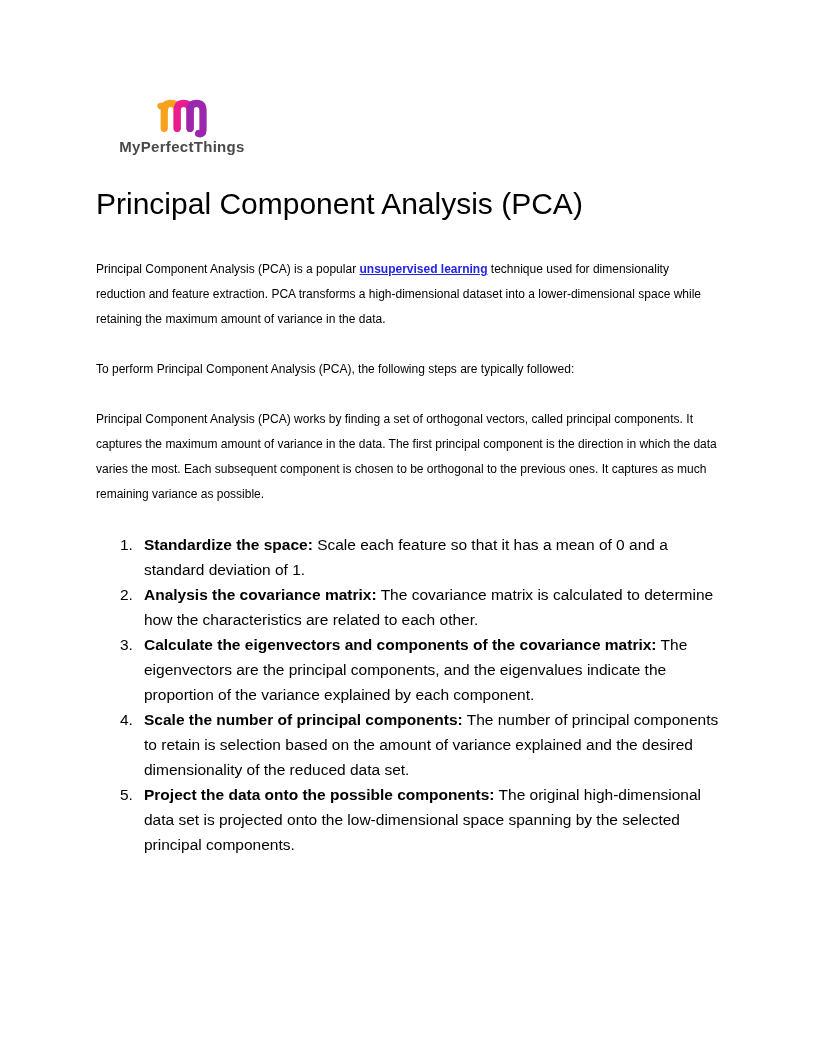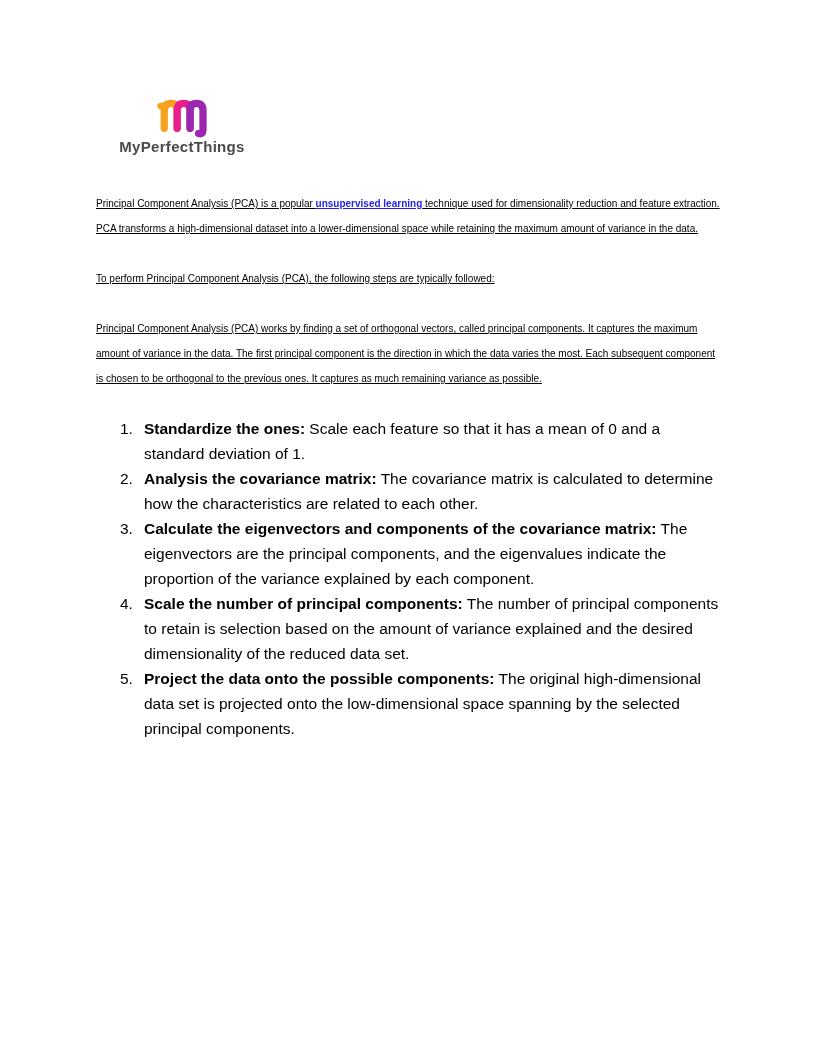--- a/index.html
+++ b/index.html
@@ -41,24 +41,23 @@
   .doc-title {
     margin: 32px 0 0 0;
     font-size: 30px;
     font-weight: 400;
     line-height: 34px;
     color: #000000;
   }
   
   .para {
     margin: 25px 0 0 0;
-    font-size: 10px;
+    font-size: 12px;
     line-height: 25px;
     color: #000000;
-    text-decoration: underline;
   }
   .para.first { margin-top: 36px; }
   .doc-link {
     font-weight: bold;
     text-decoration: underline;
     cursor: pointer;
   }
   
   .steps {
     margin: 25px 0 0 0;
@@ -90,29 +89,30 @@
         <path d="M10 40 V18 Q10 9 18 9 Q26 9 26 18 V40" stroke="#F6A21E" stroke-width="9" stroke-linecap="round"></path>
         <path d="M10.5 17 Q10.5 11 5.5 12.5" stroke="#F6A21E" stroke-width="8" stroke-linecap="round"></path>
 
         <path d="M26 40 V18 Q26 9 34 9 Q42 9 42 18 V40" stroke="#EA1D90" stroke-width="9" stroke-linecap="round"></path>
 
         <path d="M42 40 V18 Q42 9 50 9 Q58 9 58 18 V42 Q58 48 52.5 46.5" stroke="#9B27AF" stroke-width="9" stroke-linecap="round"></path>
       </svg>
       <div class="logo-text">MyPerfectThings</div>
     </div>
 
+    <h1 class="doc-title">Principal Component Analysis (PCA)</h1>
 
     <p class="para first"><span>Principal Component Analysis (PCA) is a popular </span><a class="doc-link" style="color:#2323e6">unsupervised learning</a><span> technique used for dimensionality reduction and feature extraction. PCA transforms a high-dimensional dataset into a lower-dimensional space while retaining the maximum amount of variance in the data.</span></p>
 
     <p class="para">To perform Principal Component Analysis (PCA), the following steps are typically followed:</p>
 
     <p class="para">Principal Component Analysis (PCA) works by finding a set of orthogonal vectors, called principal components. It captures the maximum amount of variance in the data. The first principal component is the direction in which the data varies the most. Each subsequent component is chosen to be orthogonal to the previous ones. It captures as much remaining variance as possible.</p>
 
     <ol class="steps">
-      <li><span class="num">1.</span><span class="lead">Standardize the ones:</span><span> Scale each feature so that it has a mean of 0 and a standard deviation of 1.</span></li>
+      <li><span class="num">1.</span><span class="lead">Standardize the space:</span><span> Scale each feature so that it has a mean of 0 and a standard deviation of 1.</span></li>
       <li><span class="num">2.</span><span class="lead">Analysis the covariance matrix:</span><span> The covariance matrix is calculated to determine how the characteristics are related to each other.</span></li>
       <li><span class="num">3.</span><span class="lead">Calculate the eigenvectors and components of the covariance matrix:</span><span> The eigenvectors are the principal components, and the eigenvalues indicate the proportion of the variance explained by each component.</span></li>
       <li><span class="num">4.</span><span class="lead">Scale the number of principal components:</span><span> The number of principal components to retain is selection based on the amount of variance explained and the desired dimensionality of the reduced data set.</span></li>
       <li><span class="num">5.</span><span class="lead">Project the data onto the possible components:</span><span> The original high-dimensional data set is projected onto the low-dimensional space spanning by the selected principal components.</span></li>
     </ol>
 
   </div>
 </div>
 
 </body></html>

